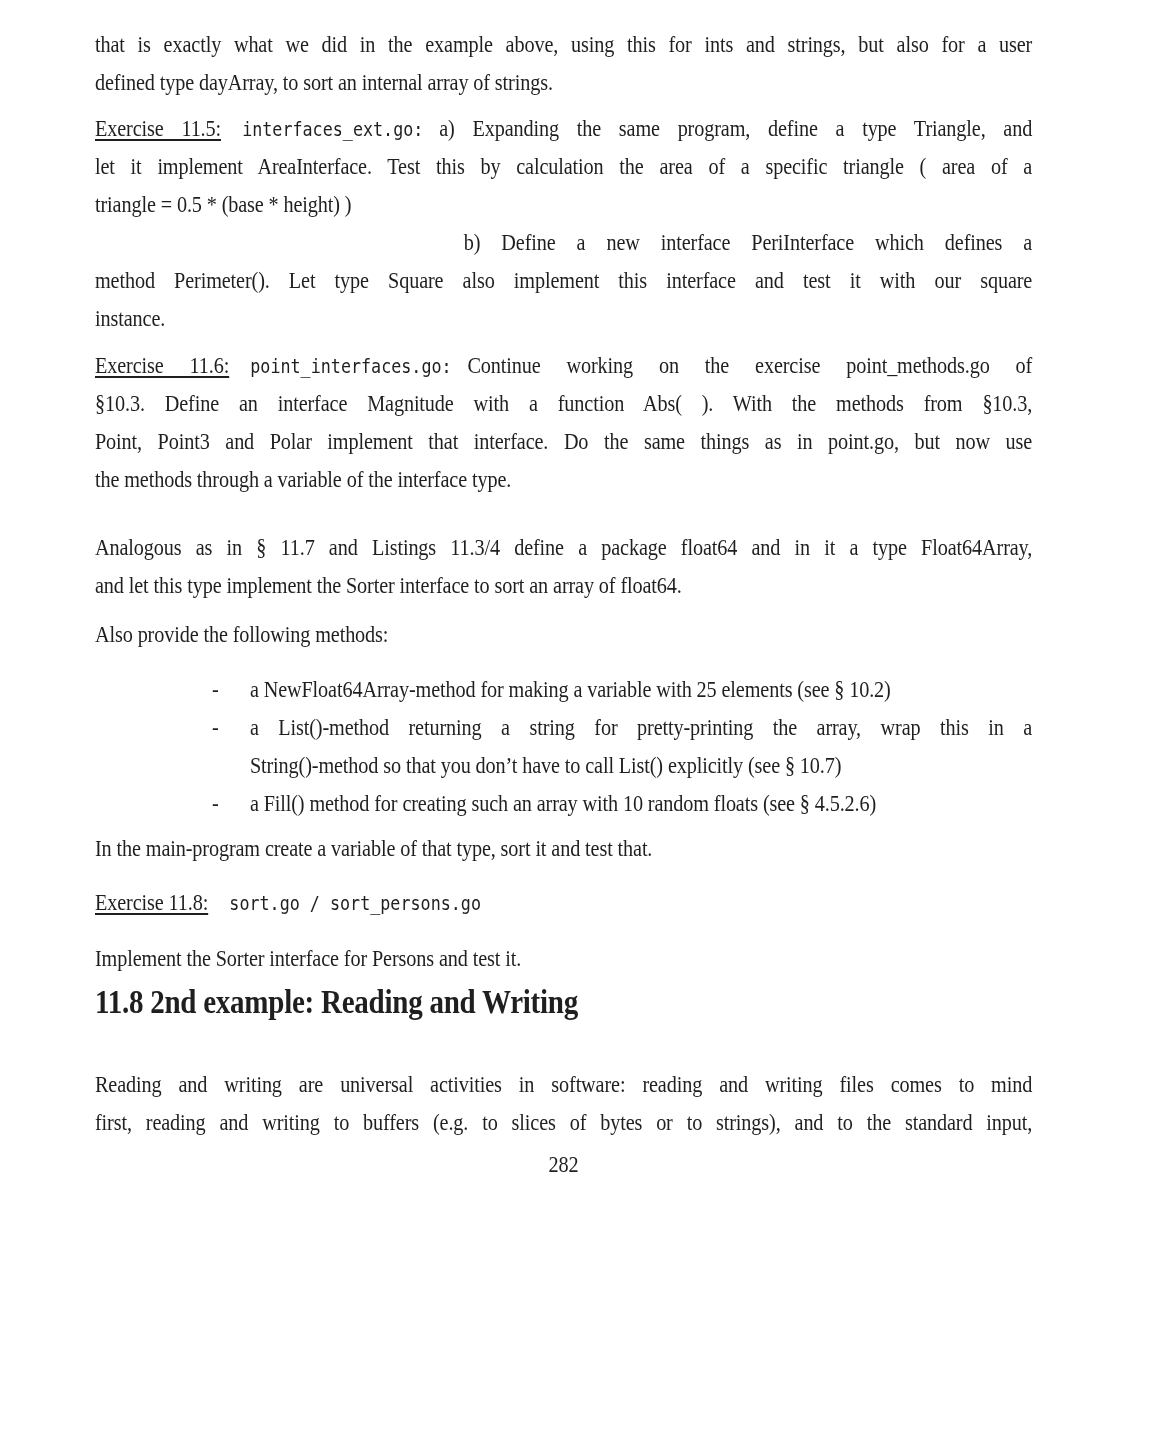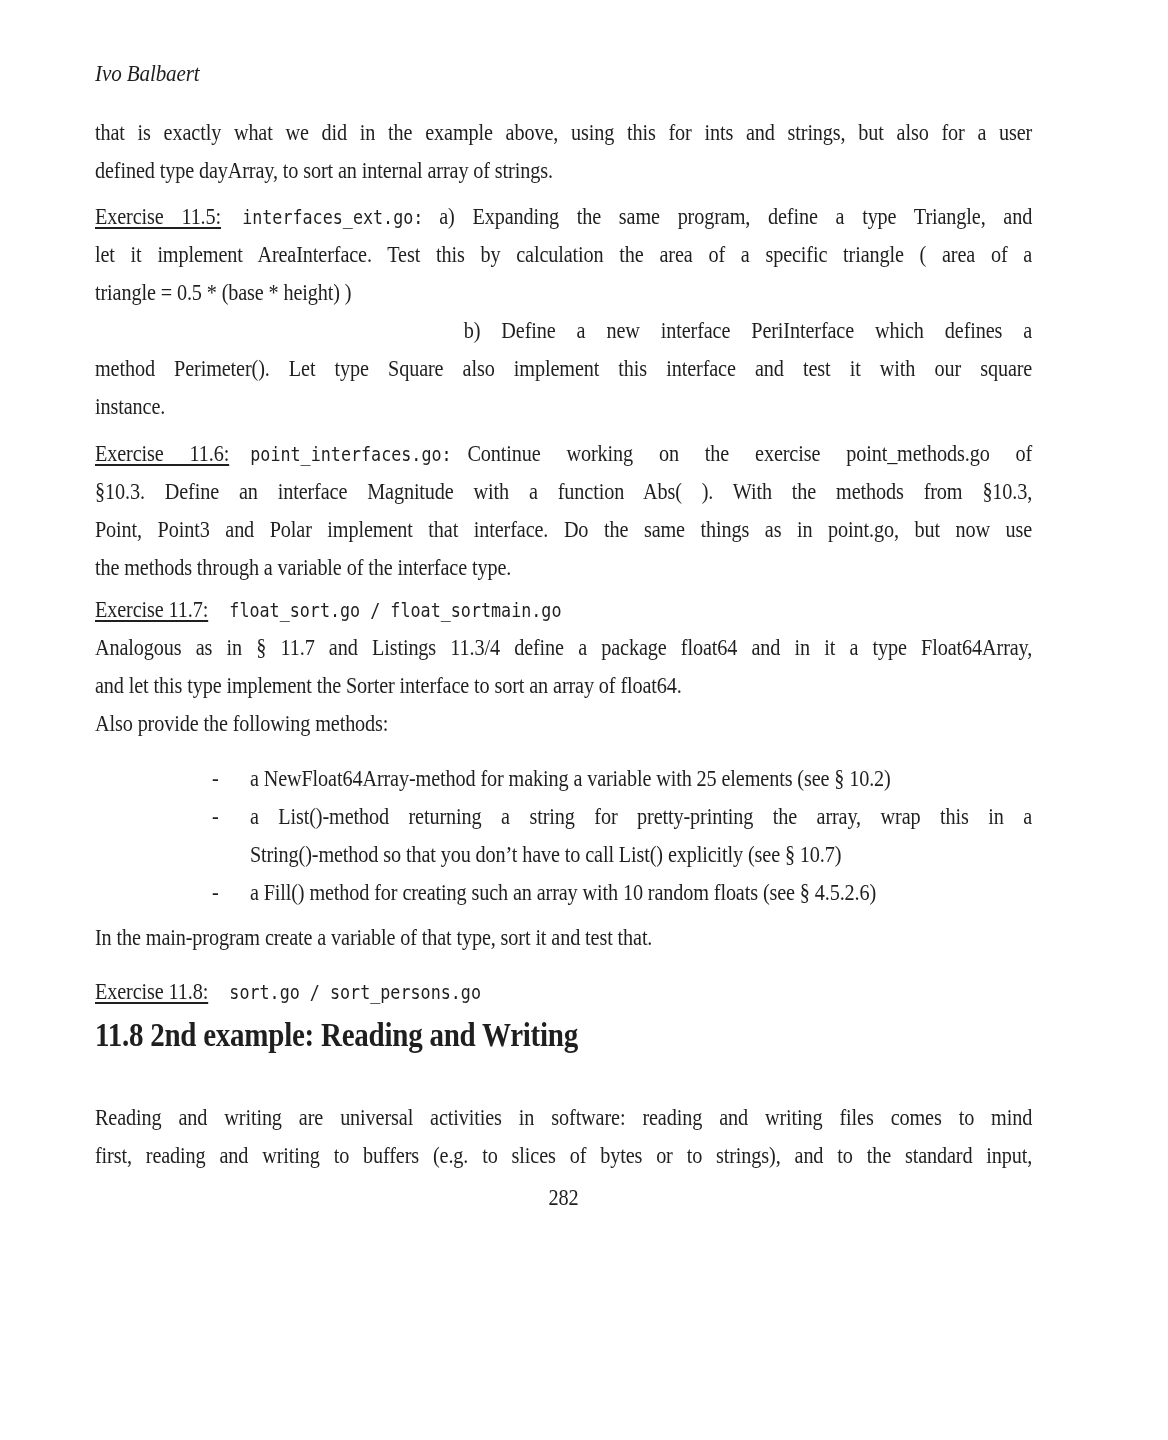--- a/index.html
+++ b/index.html
@@ -67,23 +67,20 @@
     text-align-last: center;
     font-size: 23px;
     line-height: 30px;
   }
 </style>
 </head>
 <body>
 
 <div class="col">
 
-  <div class="blk" style="margin-top:58px">
-    <div class="ln last hdr">Ivo Balbaert</div>
-  </div>
 
   <div class="blk" style="margin-top:26px">
     <div class="ln">that is exactly what we did in the example above, using this for ints and strings, but also for a user</div>
     <div class="ln last">defined type dayArray, to sort an internal array of strings.</div>
   </div>
 
   <div class="blk" style="margin-top:8px">
     <div class="ln"><span class="exlabel">Exercise 11.5:</span><span class="mono">interfaces_ext.go:</span><span>a) Expanding the same program, define a type Triangle, and</span></div>
     <div class="ln">let it implement AreaInterface. Test this by calculation the area of a specific triangle ( area of a</div>
     <div class="ln last">triangle = 0.5 * (base * height) )</div>
@@ -95,49 +92,49 @@
     <div class="ln last">instance.</div>
   </div>
 
   <div class="blk" style="margin-top:9px">
     <div class="ln"><span class="exlabel">Exercise 11.6:</span><span class="mono">point_interfaces.go:</span><span>Continue working on the exercise point_methods.go of</span></div>
     <div class="ln">§10.3. Define an interface Magnitude with a function Abs( ). With the methods from §10.3,</div>
     <div class="ln">Point, Point3 and Polar implement that interface. Do the same things as in point.go, but now use</div>
     <div class="ln last">the methods through a variable of the interface type.</div>
   </div>
 
-  <div class="blk" style="margin-top:4px">
-    <div class="ln last"><span class="exlabel">Exercise 11.7:</span><span class="mono tight">float_sort.go / float_sortmain.go</span></div>
-  </div>
 
-  <div class="blk" style="">
+  <div class="blk" style="margin-top:30px">
     <div class="ln">Analogous as in § 11.7 and Listings 11.3/4 define a package float64 and in it a type Float64Array,</div>
     <div class="ln last">and let this type implement the Sorter interface to sort an array of float64.</div>
   </div>
 
-  <div class="blk" style="">
+  <div class="blk" style="margin-top:11px">
     <div class="ln last">Also provide the following methods:</div>
   </div>
 
   <div class="blk" style="margin-top:17px">
     <div class="ln last bullet"><span class="dash">-</span><span>a NewFloat64Array-method for making a variable with 25 elements (see § 10.2)</span></div>
     <div class="ln bullet"><span class="dash">-</span><span>a List()-method returning a string for pretty-printing the array, wrap this in a</span></div>
     <div class="ln last bullet"><span>String()-method so that you don’t have to call List() explicitly (see § 10.7)</span></div>
     <div class="ln last bullet"><span class="dash">-</span><span>a Fill() method for creating such an array with 10 random floats (see § 4.5.2.6)</span></div>
   </div>
 
   <div class="blk" style="margin-top:7px">
     <div class="ln last">In the main-program create a variable of that type, sort it and test that.</div>
   </div>
 
   <div class="blk" style="margin-top:16px">
     <div class="ln last"><span class="exlabel">Exercise 11.8:</span><span class="mono tight">sort.go / sort_persons.go</span></div>
   </div>
 
 
+  <div class="blk" style="margin-top:18px">
+    <div class="ln last">Implement the Sorter interface for Persons and test it.</div>
+  </div>
 
   <div class="blk" style="margin-top:2px">
     <div class="ln last h2">11.8 2nd example: Reading and Writing</div>
   </div>
 
   <div class="blk" style="margin-top:42px">
     <div class="ln">Reading and writing are universal activities in software: reading and writing files comes to mind</div>
     <div class="ln">first, reading and writing to buffers (e.g. to slices of bytes or to strings), and to the standard input,</div>
   </div>
 

